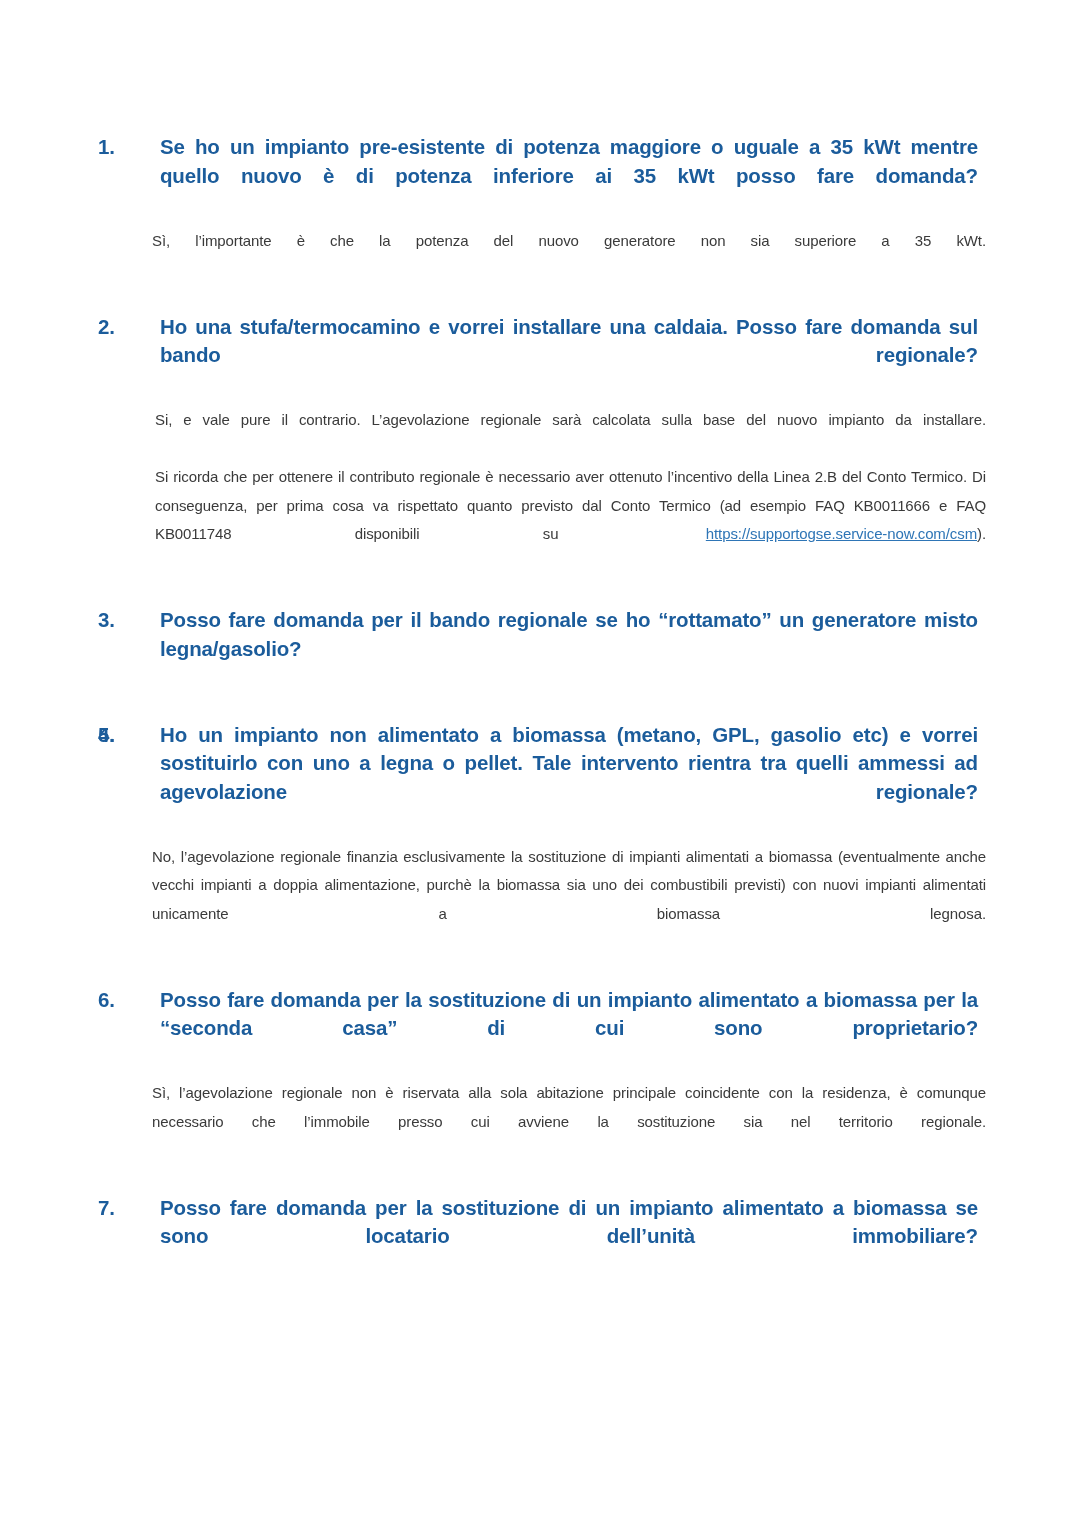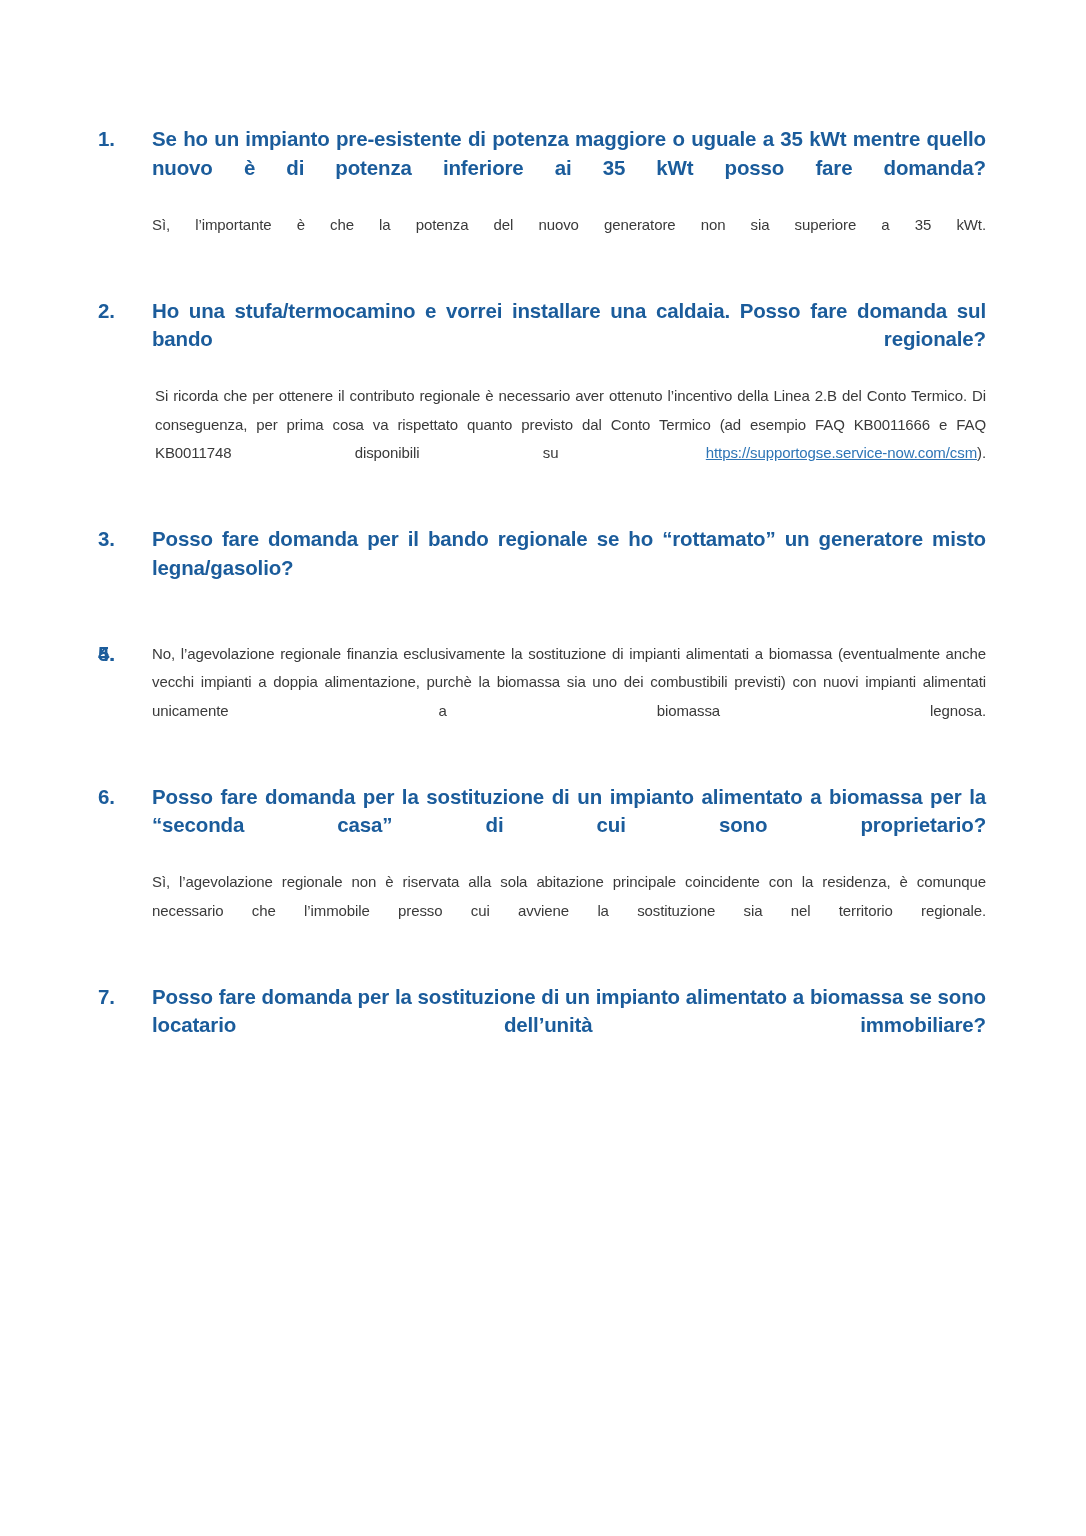--- a/index.html
+++ b/index.html
@@ -45,21 +45,21 @@
   }
 
   .faq-question {
     font-size: 20.5px;
     font-weight: bold;
     color: #1B5C9B;
     line-height: 28.5px;
     text-align: justify;
     text-justify: inter-word;
     letter-spacing: -0.15px;
-    margin: 0;
+    margin: 8px;
   }
 
   .faq-answer {
     font-size: 15px;
     font-weight: normal;
     color: #3A3A3A;
     line-height: 28.5px;
     text-align: justify;
     text-justify: inter-word;
     letter-spacing: -0.1px;
@@ -93,34 +93,36 @@
 
     <div class="faq-item">
       <div class="faq-number">1.</div>
       <p class="faq-question">Se ho un impianto pre-esistente di potenza maggiore o uguale a 35 kWt mentre quello nuovo è di potenza inferiore ai 35 kWt posso fare domanda?</p>
       <p class="faq-answer">Sì, l’importante è che la potenza del nuovo generatore non sia superiore a 35 kWt.</p>
     </div>
 
     <div class="faq-item">
       <div class="faq-number">2.</div>
       <p class="faq-question">Ho una stufa/termocamino e vorrei installare una caldaia. Posso fare domanda sul bando regionale?</p>
+      <p class="faq-answer indent-sm">Si, e vale pure il contrario. L’agevolazione regionale sarà calcolata sulla base del nuovo impianto da installare.</p>
       <p class="faq-answer indent-sm"><span>Si ricorda che per ottenere il contributo regionale è necessario aver ottenuto l’incentivo della Linea 2.B del Conto Termico. Di conseguenza, per prima cosa va rispettato quanto previsto dal Conto Termico (ad esempio FAQ KB0011666 e FAQ KB0011748 disponibili su </span><a class="doc-link" href="#">https://supportogse.service-now.com/csm</a><span>).</span></p>
     </div>
 
     <div class="faq-item">
       <div class="faq-number">3.</div>
       <p class="faq-question">Posso fare domanda per il bando regionale se ho “rottamato” un generatore misto legna/gasolio?</p>
     </div>
 
     <div class="faq-item">
       <div class="faq-number">4.</div>
     </div>
 
     <div class="faq-item">
       <div class="faq-number">5.</div>
+      <p class="faq-question">Ho un impianto non alimentato a biomassa (metano, GPL, gasolio etc) e vorrei sostituirlo con uno a legna o pellet. Tale intervento rientra tra quelli ammessi ad agevolazione regionale?</p>
       <p class="faq-answer">No, l’agevolazione regionale finanzia esclusivamente la sostituzione di impianti alimentati a biomassa (eventualmente anche vecchi impianti a doppia alimentazione, purchè la biomassa sia uno dei combustibili previsti) con nuovi impianti alimentati unicamente a biomassa legnosa.</p>
     </div>
 
     <div class="faq-item">
       <div class="faq-number">6.</div>
       <p class="faq-question">Posso fare domanda per la sostituzione di un impianto alimentato a biomassa per la “seconda casa” di cui sono proprietario?</p>
       <p class="faq-answer">Sì, l’agevolazione regionale non è riservata alla sola abitazione principale coincidente con la residenza, è comunque necessario che l’immobile presso cui avviene la sostituzione sia nel territorio regionale.</p>
     </div>
 
     <div class="faq-item">

